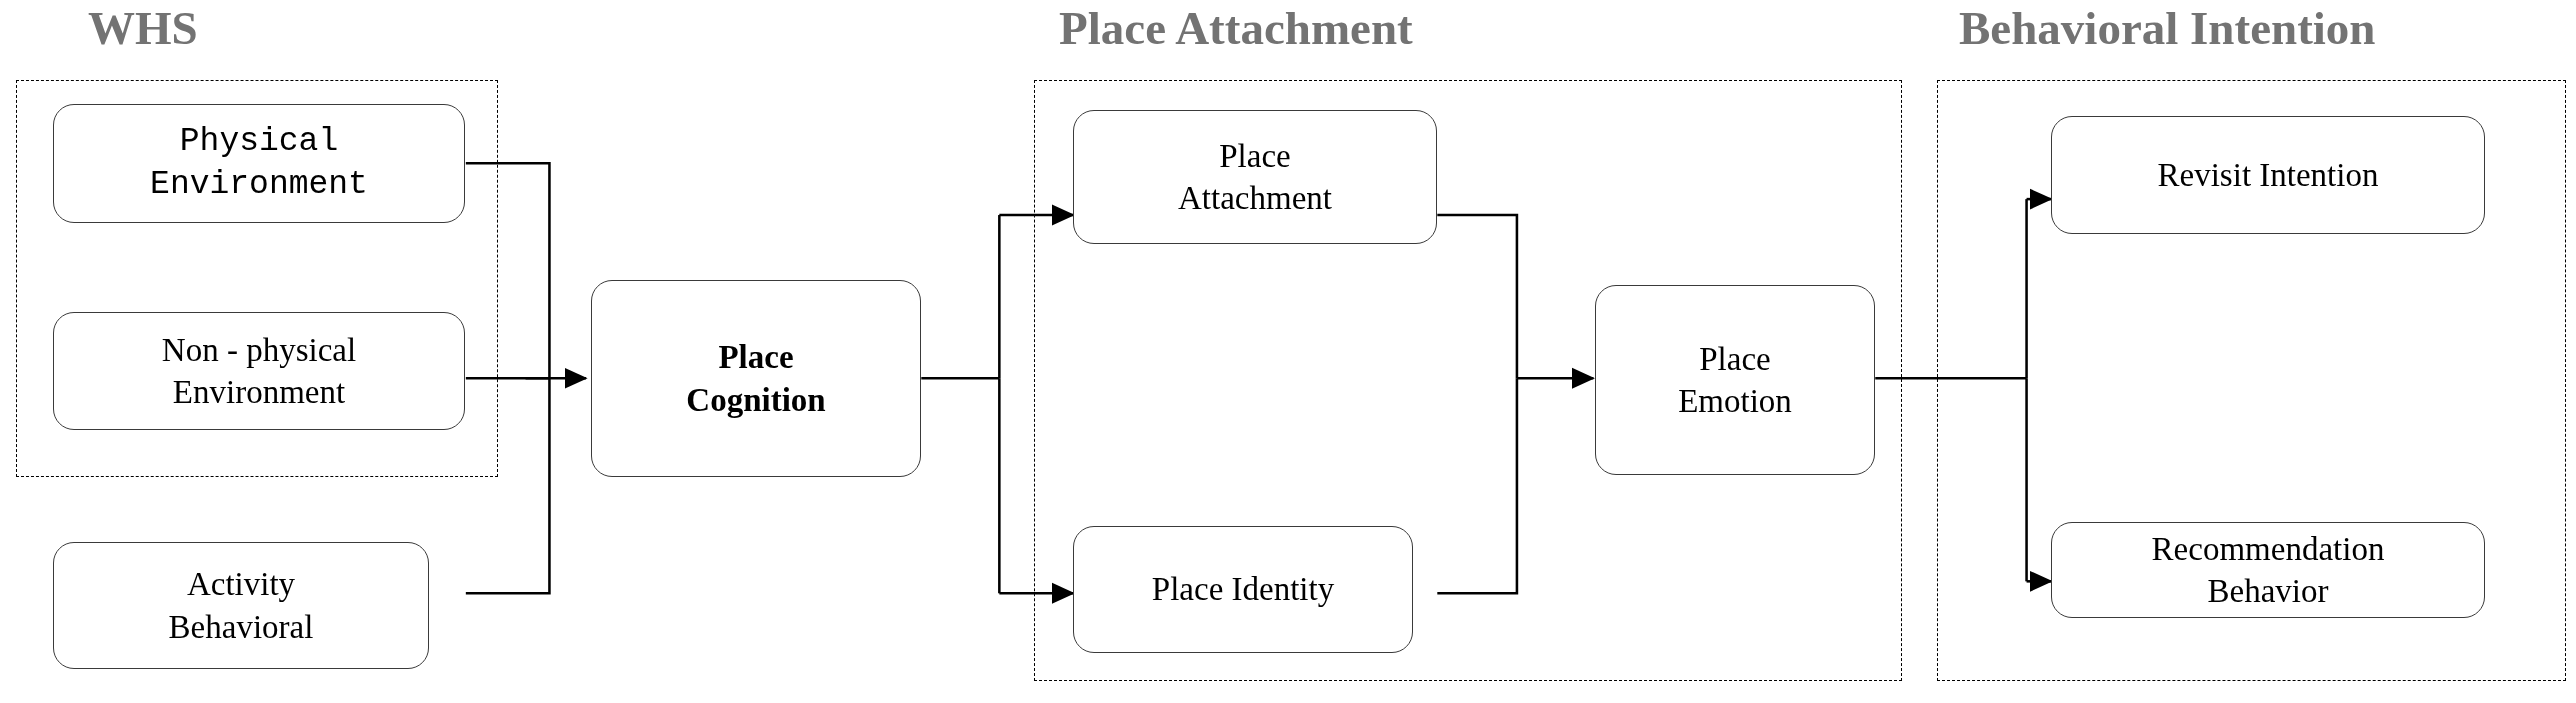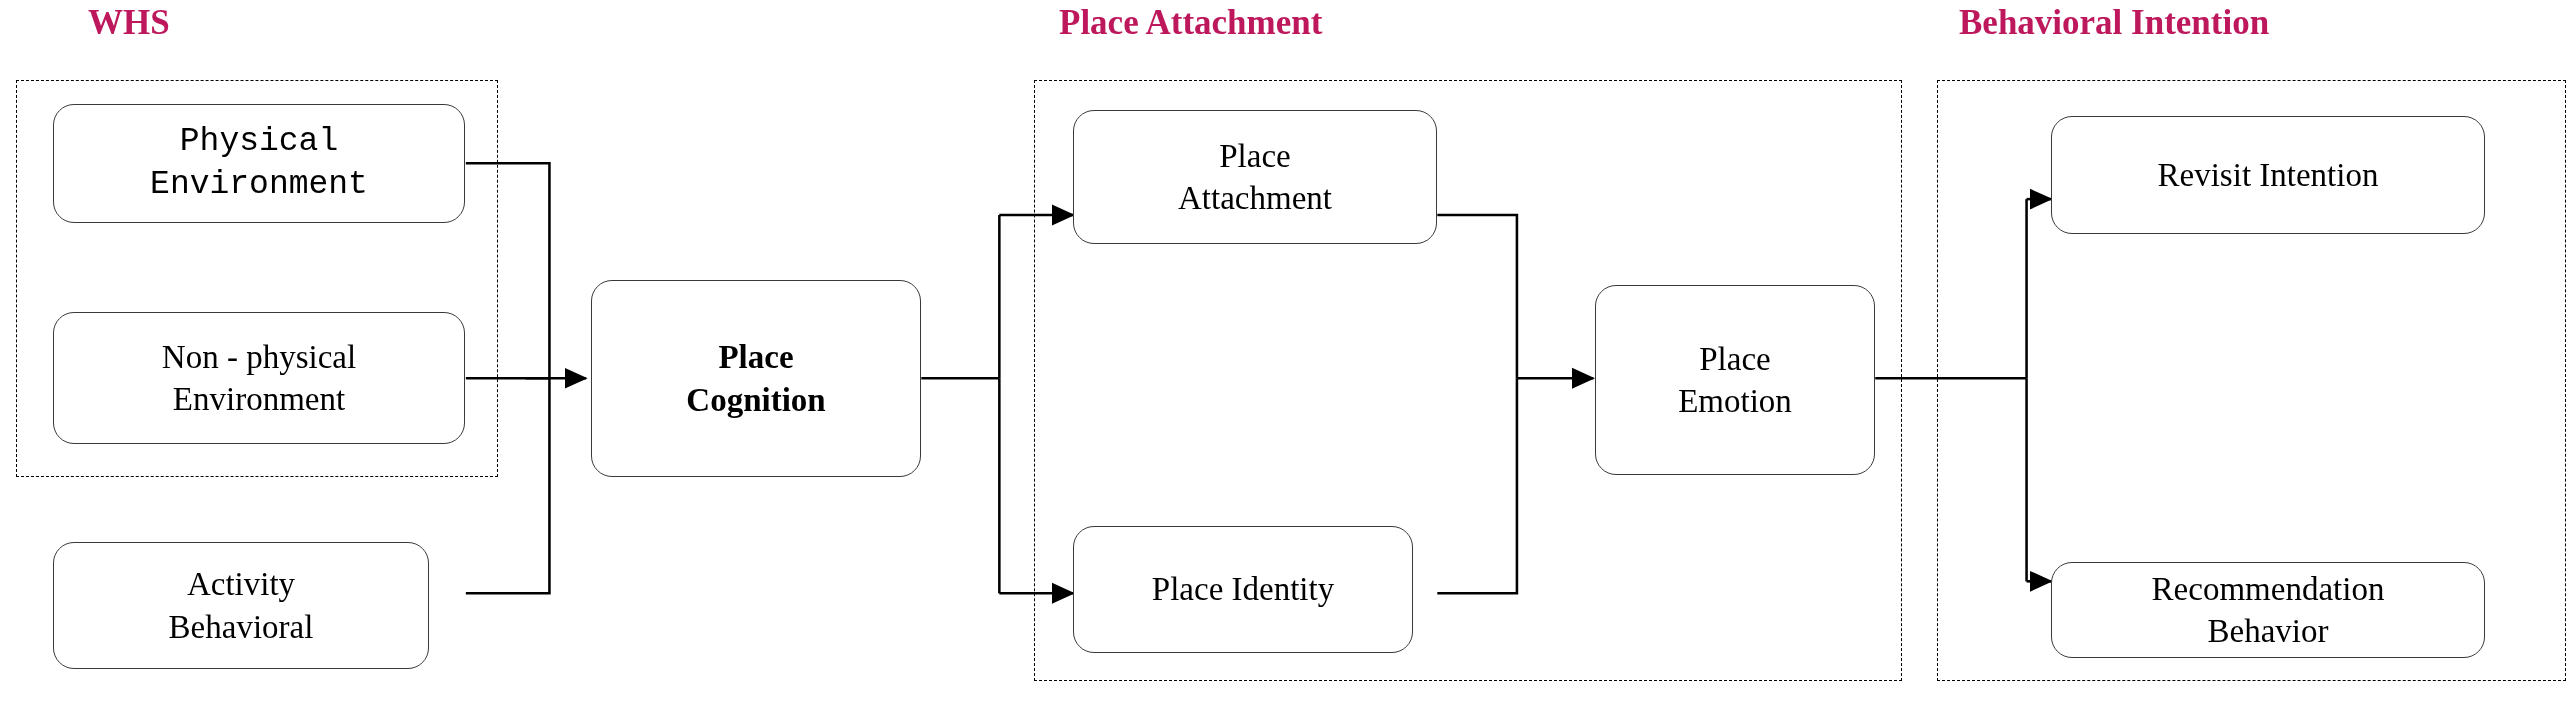--- a/index.html
+++ b/index.html
@@ -11,23 +11,23 @@
     position: relative;
     width: 2576px;
     height: 704px;
     background: #ffffff;
     font-family: "Liberation Serif", "DejaVu Serif", serif;
     overflow: hidden;
   }
   .group-title {
     position: absolute;
     font-weight: bold;
-    font-size: 35px;
+    font-size: 47px;
     line-height: 1;
-    color: #be185d;
+    color: #737373;
     white-space: nowrap;
   }
   .dashgroup {
     position: absolute;
     border: 1.6px dashed #000000;
     box-sizing: border-box;
     background: transparent;
   }
   .node {
     position: absolute;
@@ -113,21 +113,21 @@
     <line x1="2545" y1="730" x2="2576" y2="730" marker-end="url(#arrowhead)"></line>
   </svg>
 
   <div class="node" style="left:53px; top:104px; width:412px; height:119px;font-family:Liberation Mono, monospace;">
     <span class="label">
       <span>Physical</span><br>
       <span>Environment</span>
     </span>
   </div>
 
-  <div class="node" style="left:53px; top:312px; width:412px; height:132px;">
+  <div class="node" style="left:53px; top:312px; width:412px; height:118px;">
     <span class="label">
       <span>Non - physical</span><br>
       <span>Environment</span>
     </span>
   </div>
 
   <div class="node" style="left:53px; top:526px; width:376px; height:127px;margin-top:16px;">
     <span class="label">
       <span>Activity</span><br>
       <span>Behavioral</span>
@@ -156,21 +156,21 @@
     <span class="label">
       <span>Place</span><br>
       <span>Emotion</span>
     </span>
   </div>
 
   <div class="node" style="left:2051px; top:116px; width:434px; height:118px;">
     <span class="label">Revisit Intention</span>
   </div>
 
-  <div class="node" style="left:2051px; top:522px; width:434px; height:96px;margin-top:40px;">
+  <div class="node" style="left:2051px; top:522px; width:434px; height:96px;">
     <span class="label">
       <span>Recommendation</span><br>
       <span>Behavior</span>
     </span>
   </div>
 
 </div>
 
 
 </body></html>

